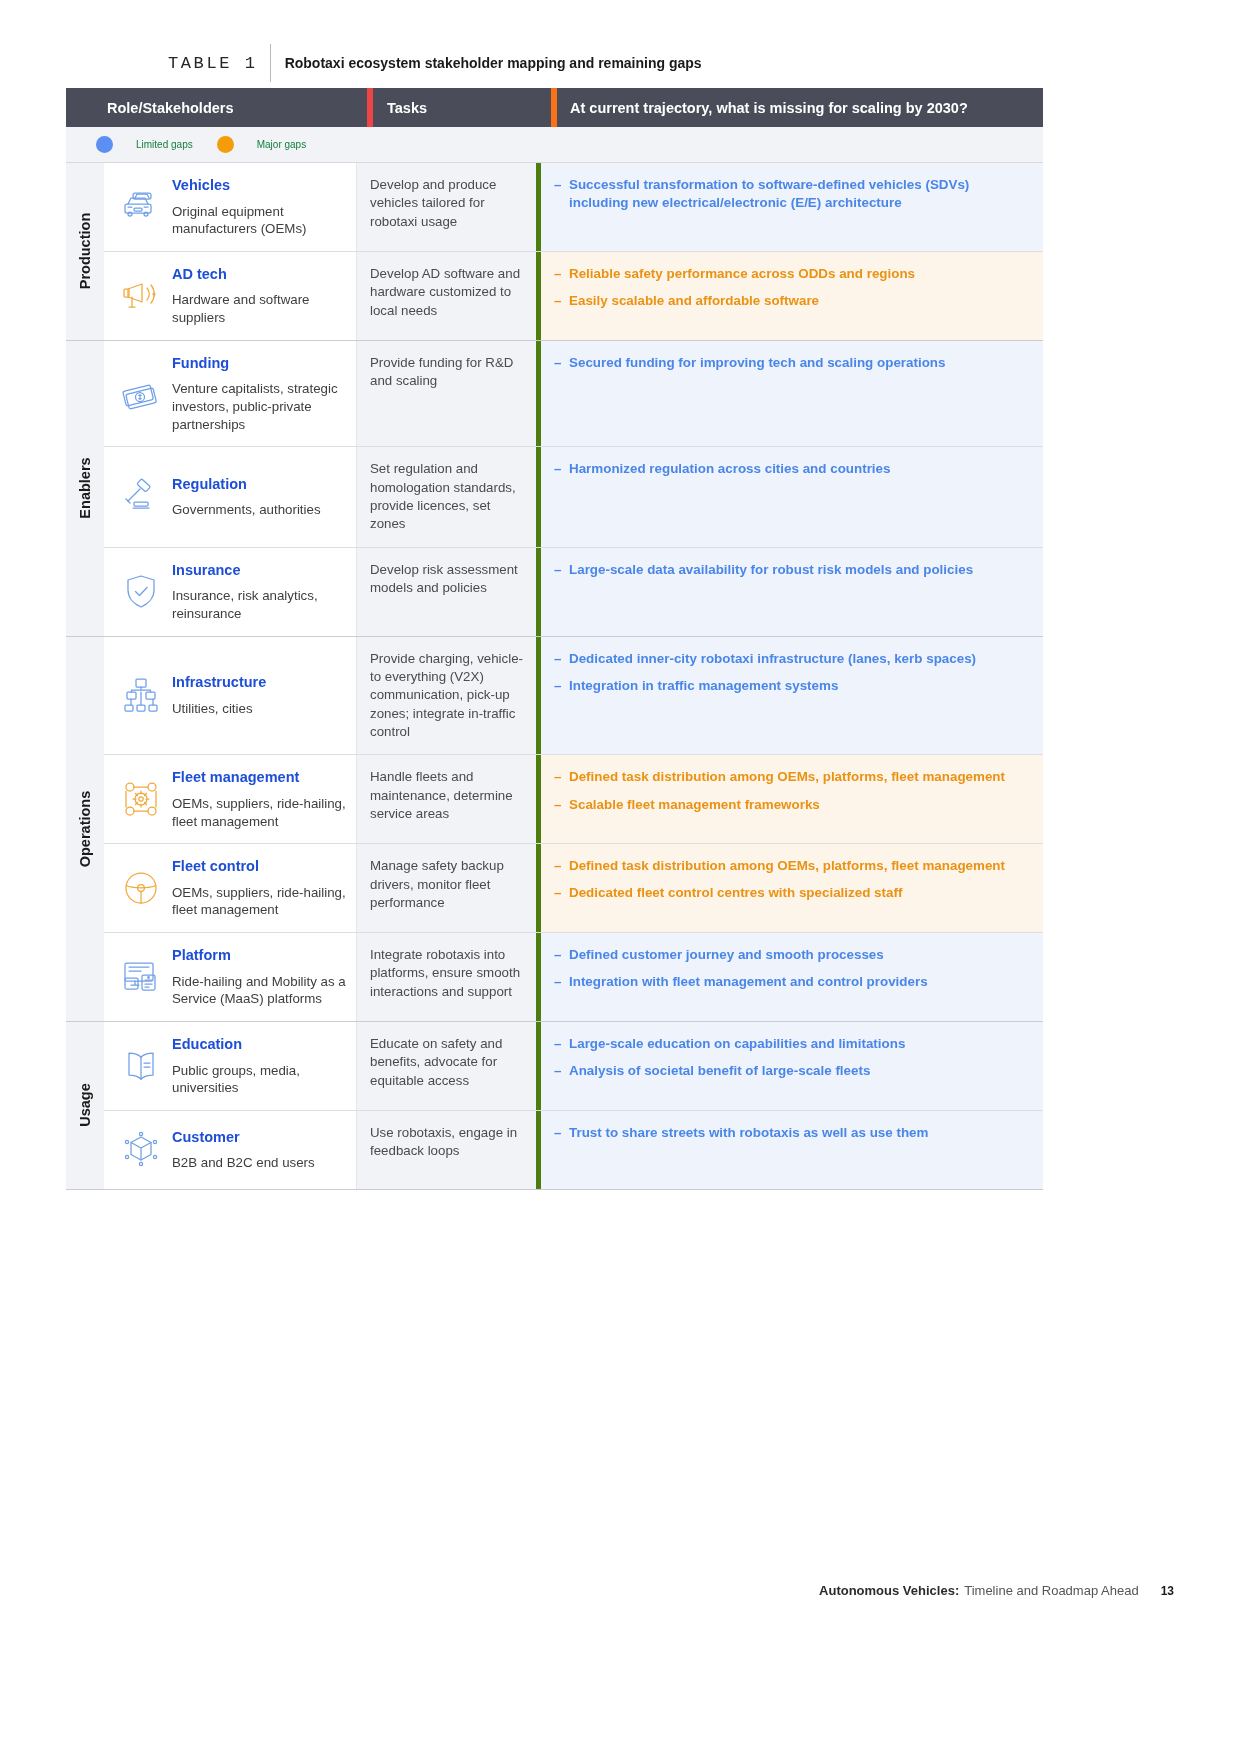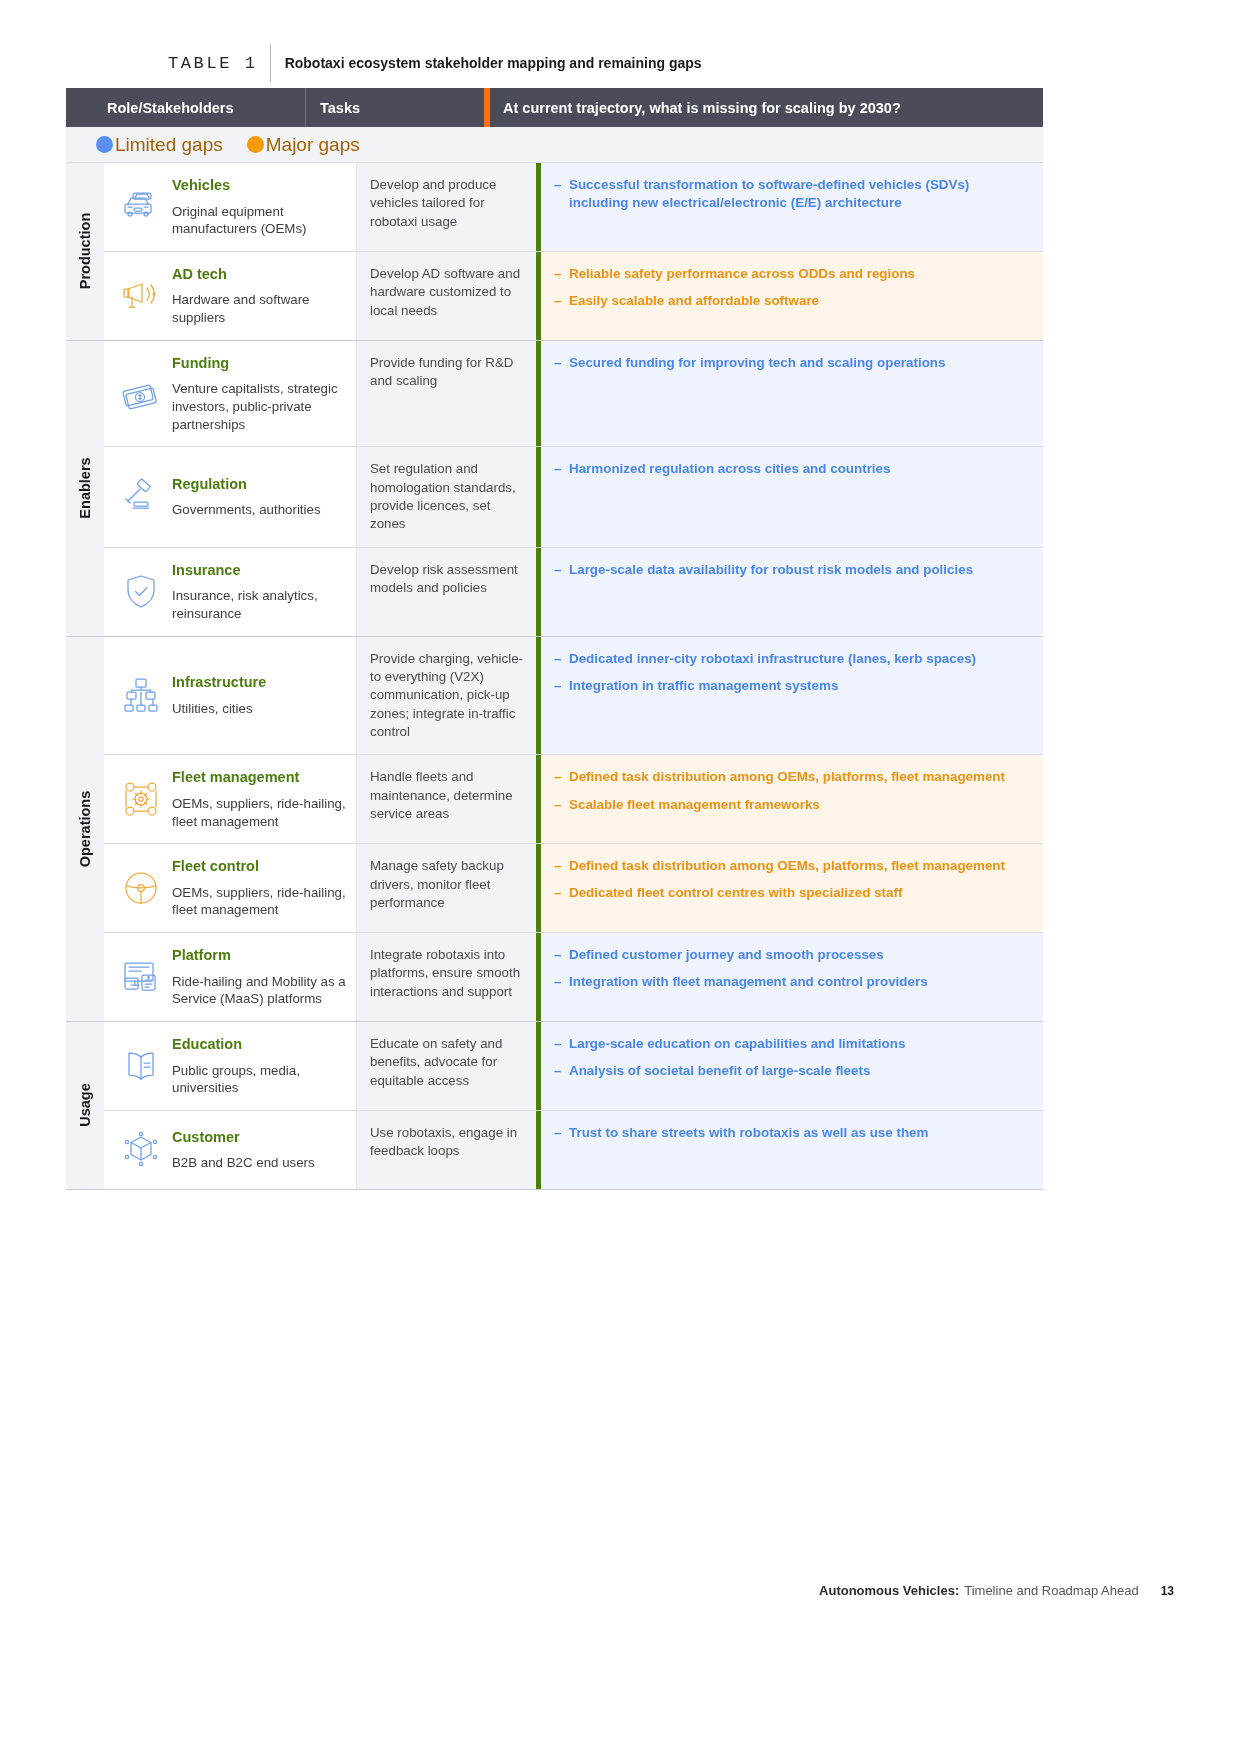--- a/index.html
+++ b/index.html
@@ -32,37 +32,37 @@
     position:absolute;left:66px;top:88px;width:977px;
   }
   .thead{
     display:flex;background:#4a4d59;height:39px;align-items:center;
   }
   .th{
     color:#ffffff;font-size:14.5px;font-weight:700;
     display:flex;align-items:center;height:100%;
     box-sizing:border-box;
   }
-  .th-role{width:240px;padding-left:41px;border-right:1px solid #ef4444;}
+  .th-role{width:307px;padding-left:41px;border-right:6px solid #ef4444;}
   .th-tasks{width:184px;padding-left:14px;border-right:6px solid #f97316;}
   .th-gaps{flex:1;padding-left:13px;}
 
   
   .legend{
     display:flex;align-items:center;height:35px;
     background:#f2f3f6;padding-left:30px;gap:0;
   }
   .legend-item{display:flex;align-items:center;}
   .legend-dot{
     width:17px;height:17px;border-radius:50%;display:inline-block;
   }
   .legend-dot.blue{background:#5b8ff2;}
   .legend-dot.orange{background:#f59c0b;}
   .legend-label{
-    font-size:19px;color:#a16207;margin-left:2px;margin-right:24px;
+    font-size:10px;color:#15803d;margin-left:23px;margin-right:24px;
   }
 
   
   .tbody{border-top:1px solid #d7d9de;}
   .group{display:flex;border-bottom:1px solid #c9ccd3;}
   .group:last-child{border-bottom:1px solid #c9ccd3;}
   .group-label{
     width:38px;flex:0 0 38px;background:#f2f3f6;
     position:relative;
   }
@@ -83,21 +83,21 @@
     border-right:1px solid #e3e5ea;
   }
   .ico{
     width:54px;flex:0 0 54px;height:52px;
     display:flex;align-items:center;justify-content:center;
     margin-right:4px;
   }
   .ico svg{display:block;}
   .role-text{flex:1;}
   .role-name{
-    font-size:14.5px;font-weight:700;color:#4d7c0f;line-height:1.28;
+    font-size:14.5px;font-weight:700;color:#1d4ed8;line-height:1.28;
   }
   .role-sub{
     font-size:13.3px;color:#3e3e3e;line-height:1.33;margin-top:8px;
   }
 
   .cell-task{
     width:184px;flex:0 0 184px;background:#f2f3f6;
     padding:13px 10px 13px 13px;box-sizing:border-box;
     font-size:13.3px;color:#4b4b4b;line-height:1.38;
     border-right:5px solid #4d7c0f;

